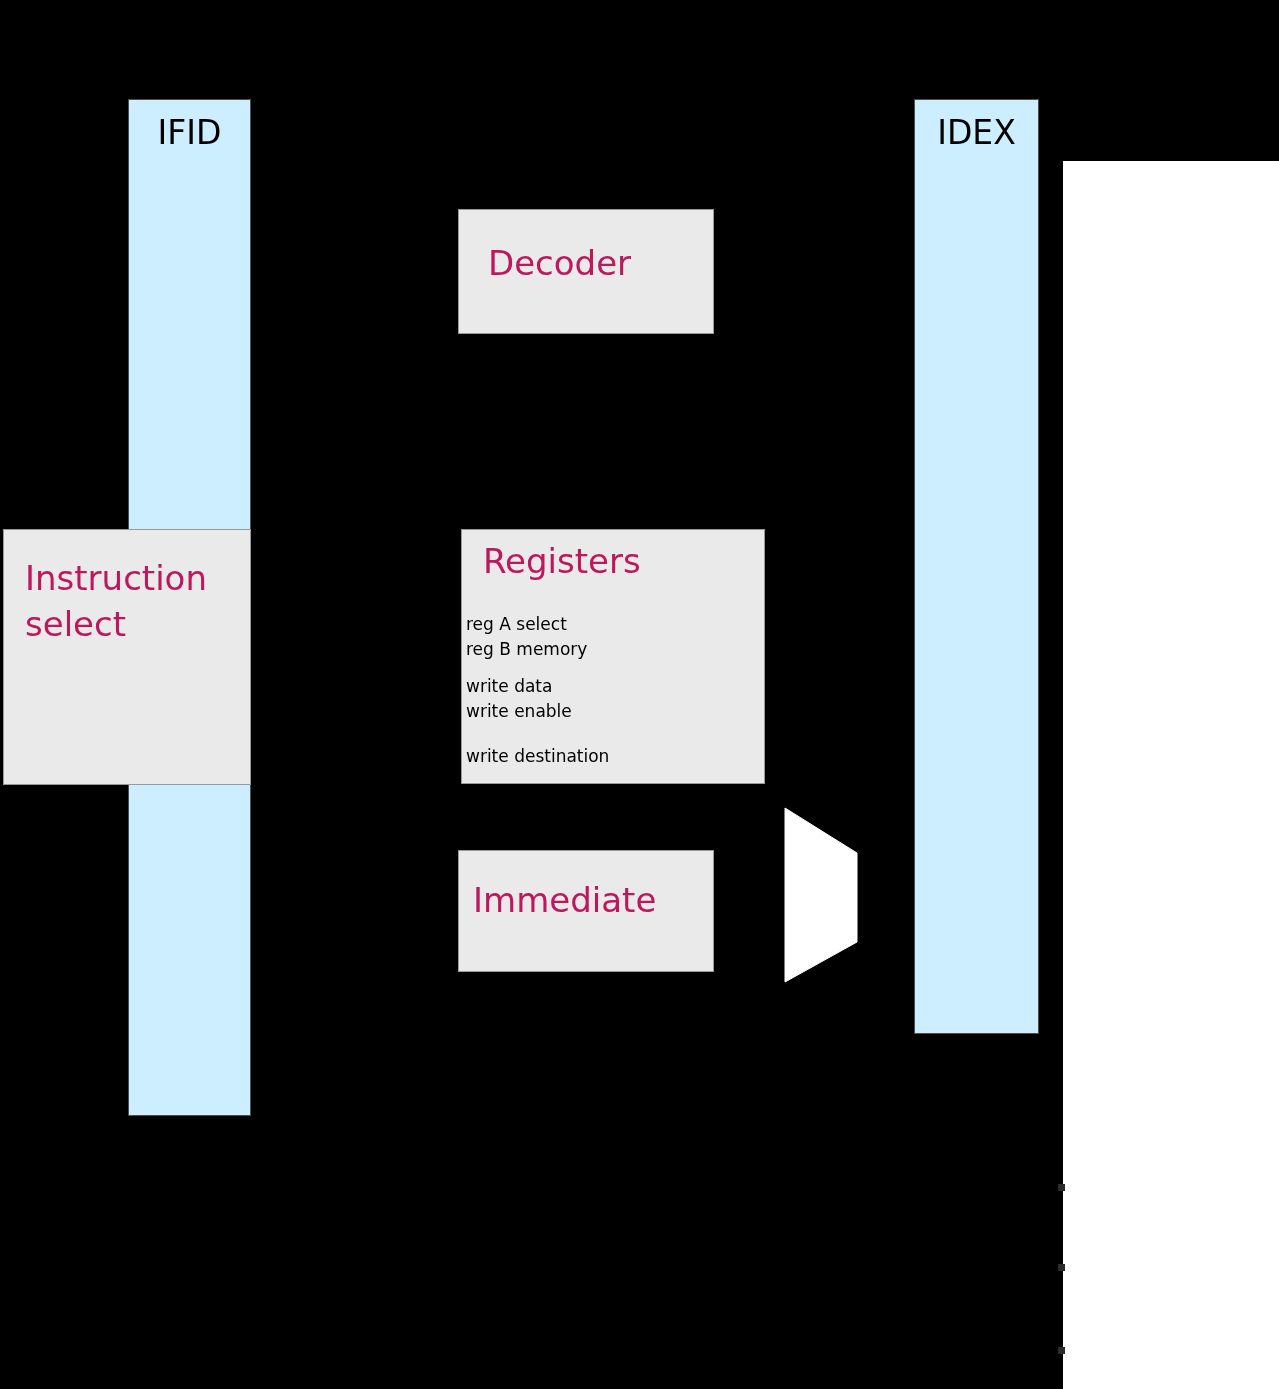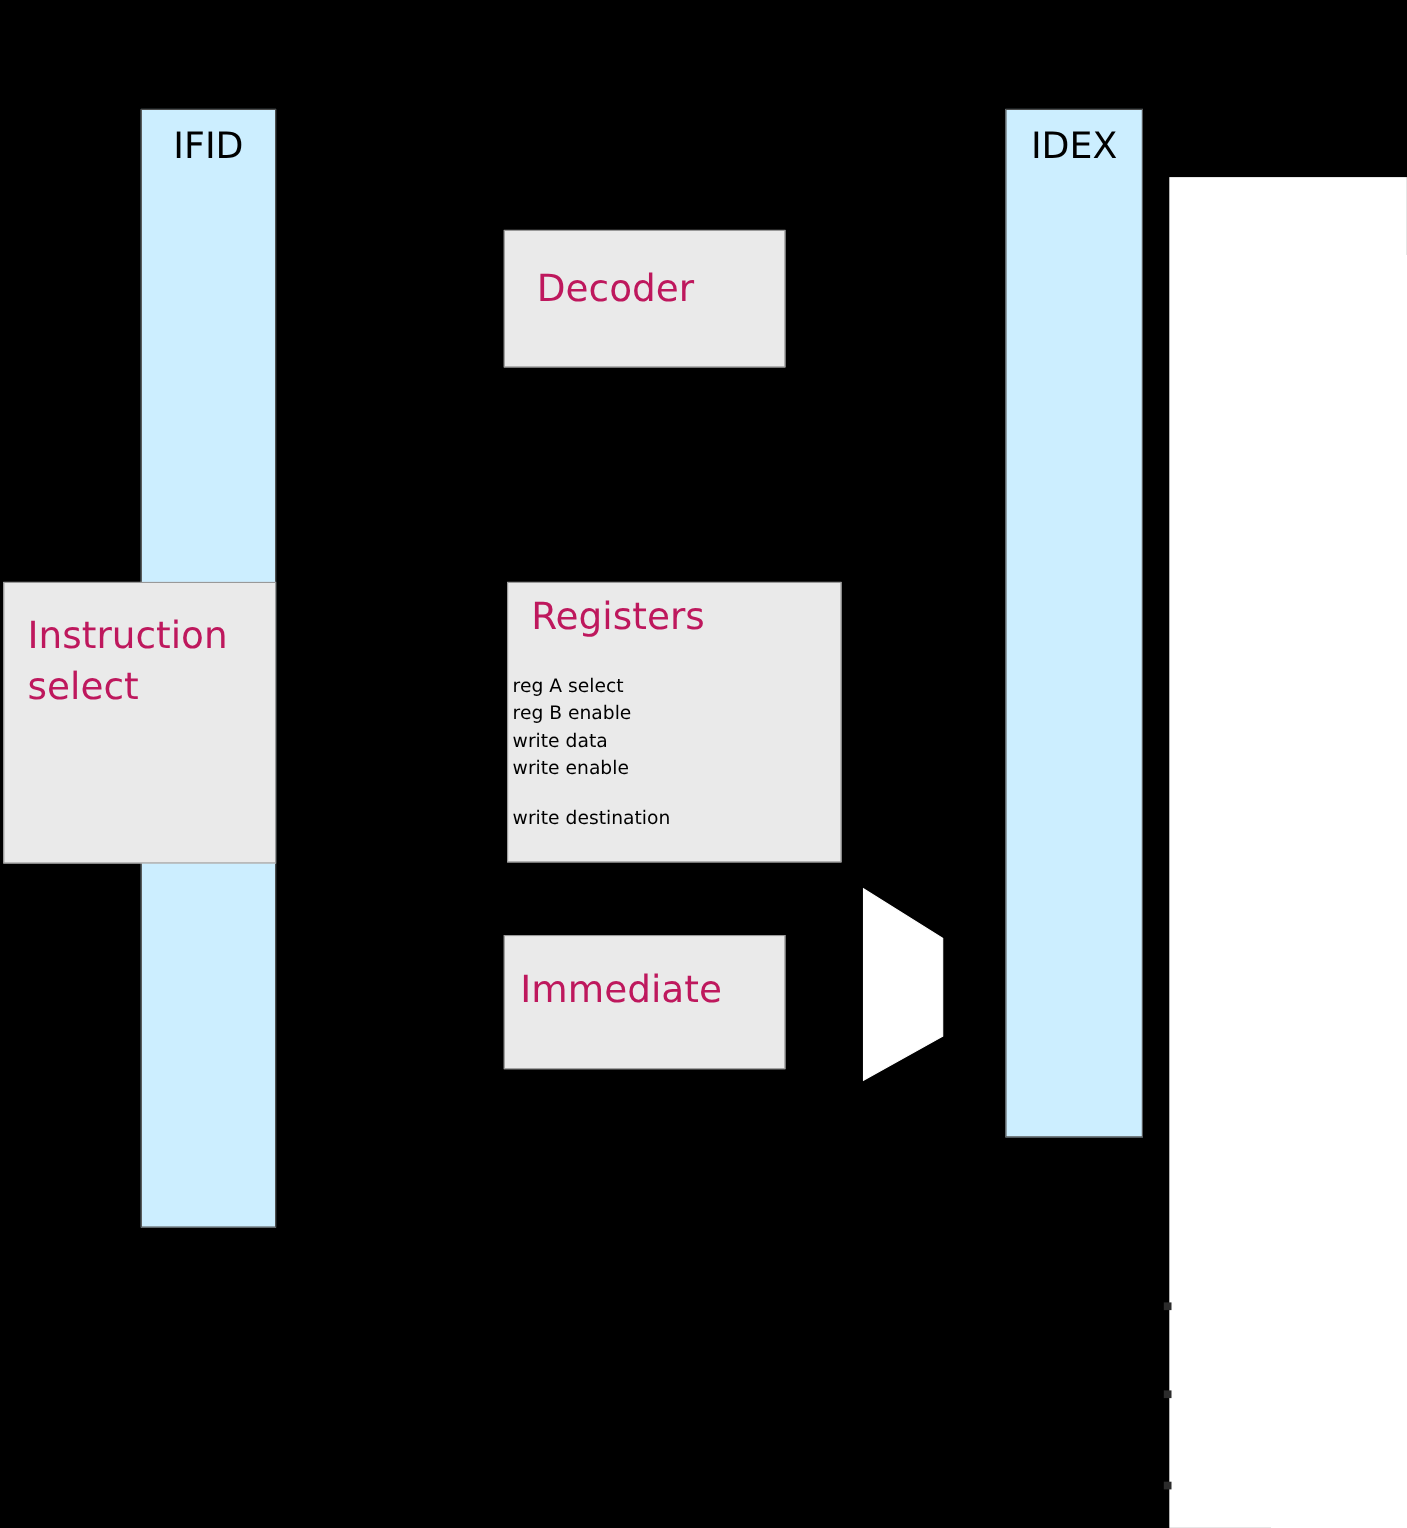--- a/index.html
+++ b/index.html
@@ -58,21 +58,21 @@
   }
   .block .port-list {
     position: absolute;
     color: #000000;
     font-size: 17px;
   }
   .port-line {
     line-height: 25px;
     white-space: nowrap;
   }
-  .port-gap-sm { margin-top: 0; }
+  .port-gap-sm { margin-top: 12px; }
   .port-gap-md { margin-top: 20px; }
 
   
   .mux {
     position: absolute;
   }
 
   
   .stub {
     position: absolute;
@@ -104,21 +104,21 @@
 
   <div class="block" style="left:3px; top:529px; width:248px; height:256px;">
     <div class="block-title" style="left:21px; top:25px; font-size:34px; line-height:46px;">Instruction</div>
     <div class="block-title" style="left:21px; top:71px; font-size:34px; line-height:46px;">select</div>
   </div>
 
   <div class="block" style="left:461px; top:529px; width:304px; height:255px;">
     <div class="block-title" style="left:21px; top:9px; font-size:34px; line-height:44px;">Registers</div>
     <div class="port-list" style="left:4px; top:82px;">
       <div class="port-line">reg A select</div>
-      <div class="port-line">reg B enable</div>
+      <div class="port-line">reg B memory</div>
       <div class="port-line port-gap-sm">write data</div>
       <div class="port-line">write enable</div>
       <div class="port-line port-gap-md">write destination</div>
     </div>
   </div>
 
   <div class="block" style="left:458px; top:850px; width:256px; height:122px;">
     <div class="block-title" style="left:14px; top:28px; font-size:34px; line-height:42px;">Immediate</div>
   </div>
 

